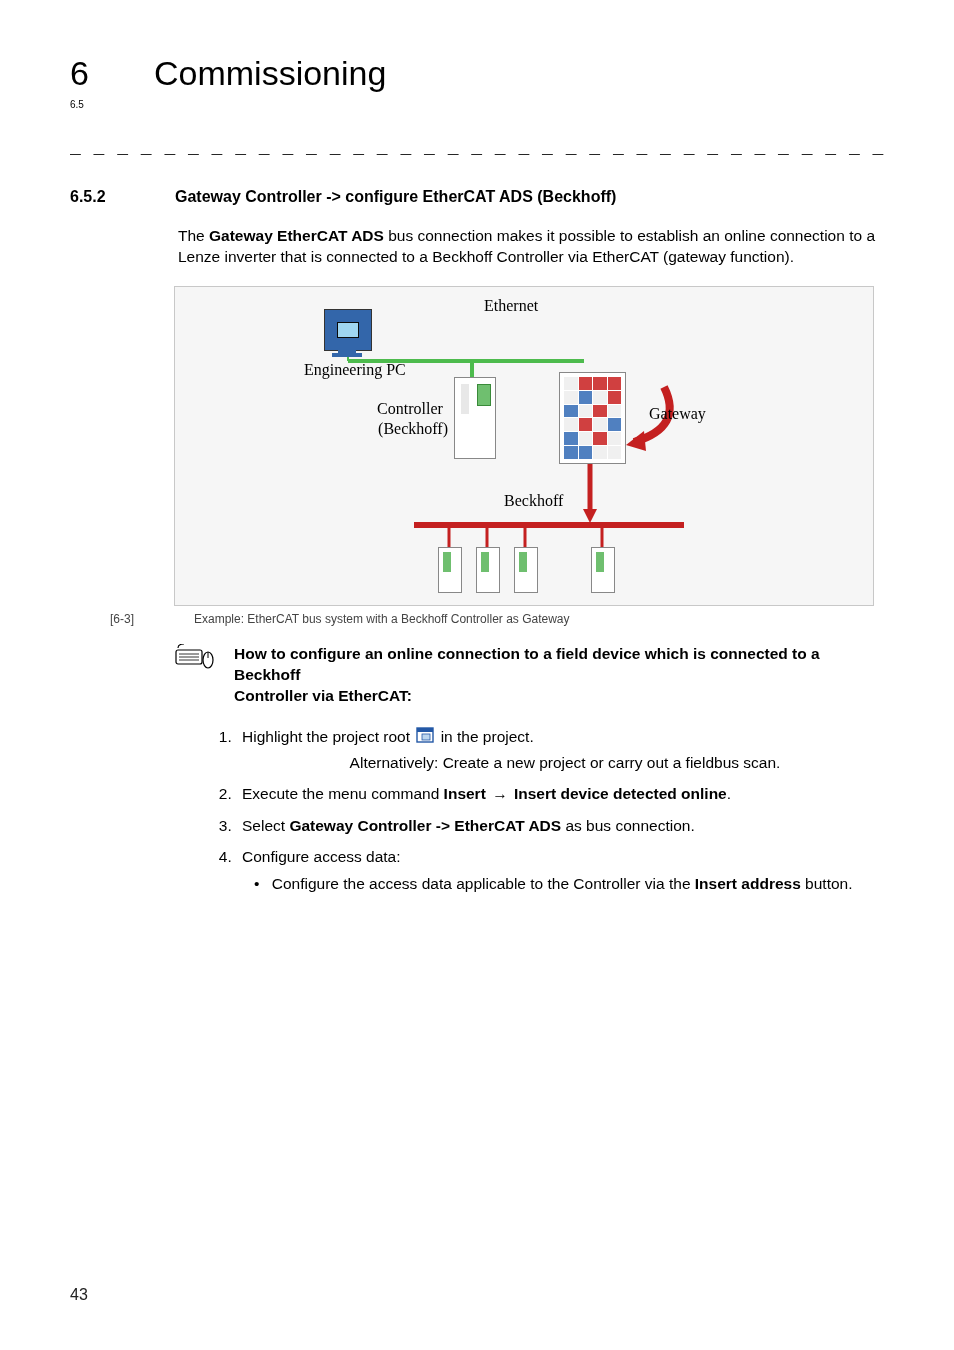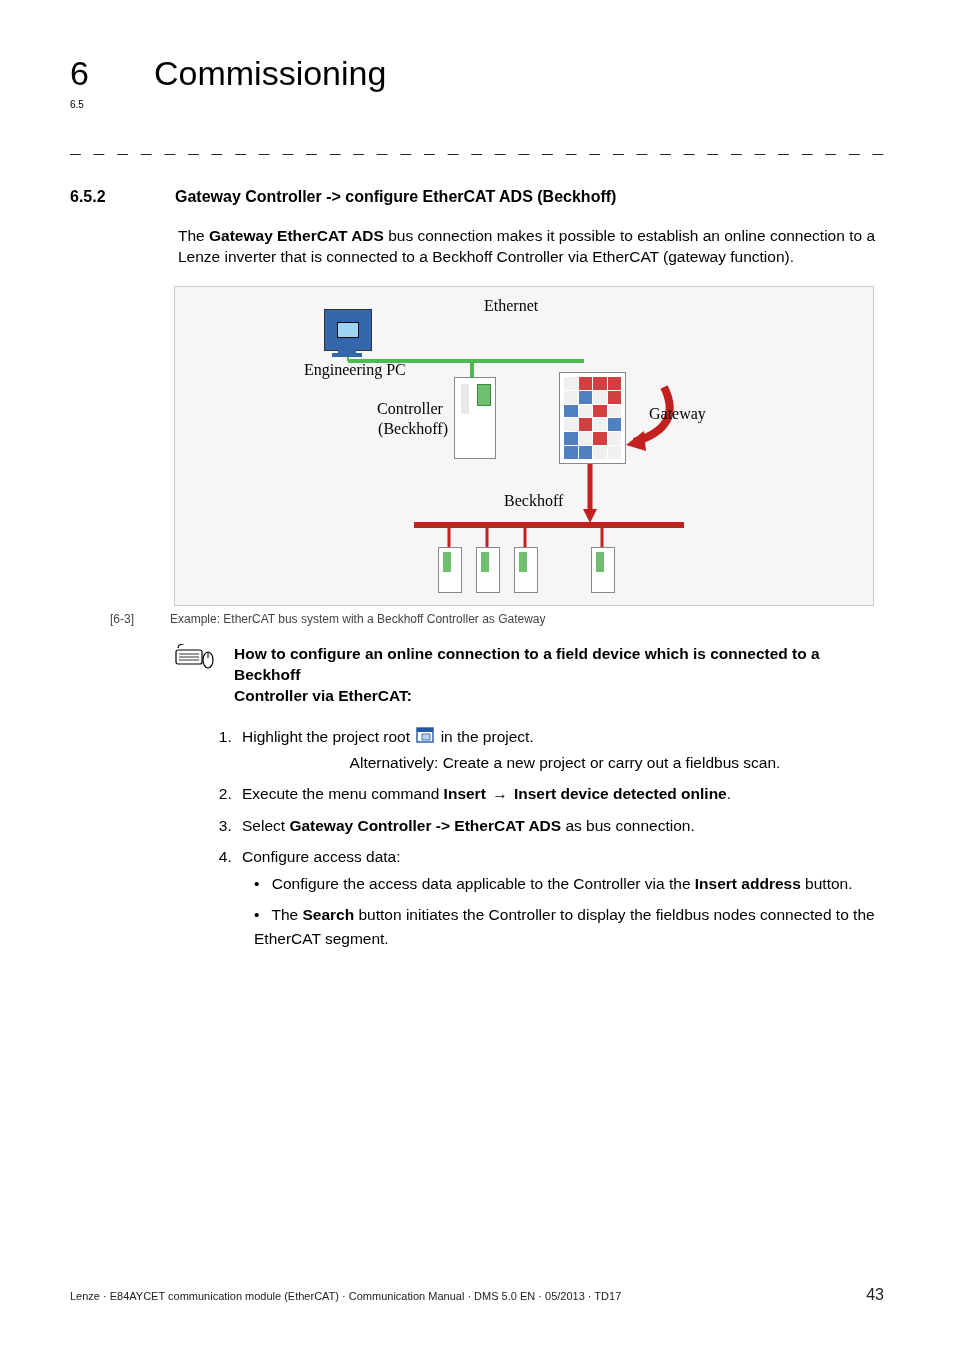--- a/index.html
+++ b/index.html
@@ -191,20 +191,21 @@
   }
   .drive-box::after {
     content: "";
     position: absolute;
     left: 4px; top: 4px; width: 8px; height: 20px;
     background: #6fbf6f;
   }
 
   .caption-row {
     display: flex;
+    gap: 24px;
     margin-top: 6px;
     font-size: 12px;
     color: #444;
   }
   .caption-num {
     width: 60px;
     margin-left: 40px;
   }
 
   .howto-row {
@@ -417,26 +418,22 @@
       </li>
       <li>
         <span>Select </span><span class="bold">Gateway Controller -&gt; EtherCAT ADS</span><span> as bus connection.</span>
       </li>
       <li>
         <span>Configure access data:</span>
         <ul class="bullets">
           <li>
             <span>Configure the access data applicable to the Controller via the </span><span class="bold">Insert address</span><span> button.</span>
           </li>
-          <li>
-            <span>The </span><span class="bold">Search</span><span> button initiates the Controller to display the fieldbus nodes connected to the EtherCAT segment.</span>
-          </li>
         </ul>
       </li>
     </ol>
   </div>
 
   <div class="footer">
-    <div>Lenze · E84AYCET communication module (EtherCAT) · Communication Manual · DMS 5.0 EN · 05/2013 · TD17</div>
     <div class="pg">43</div>
   </div>
 
 </div>
 
 </body></html>

